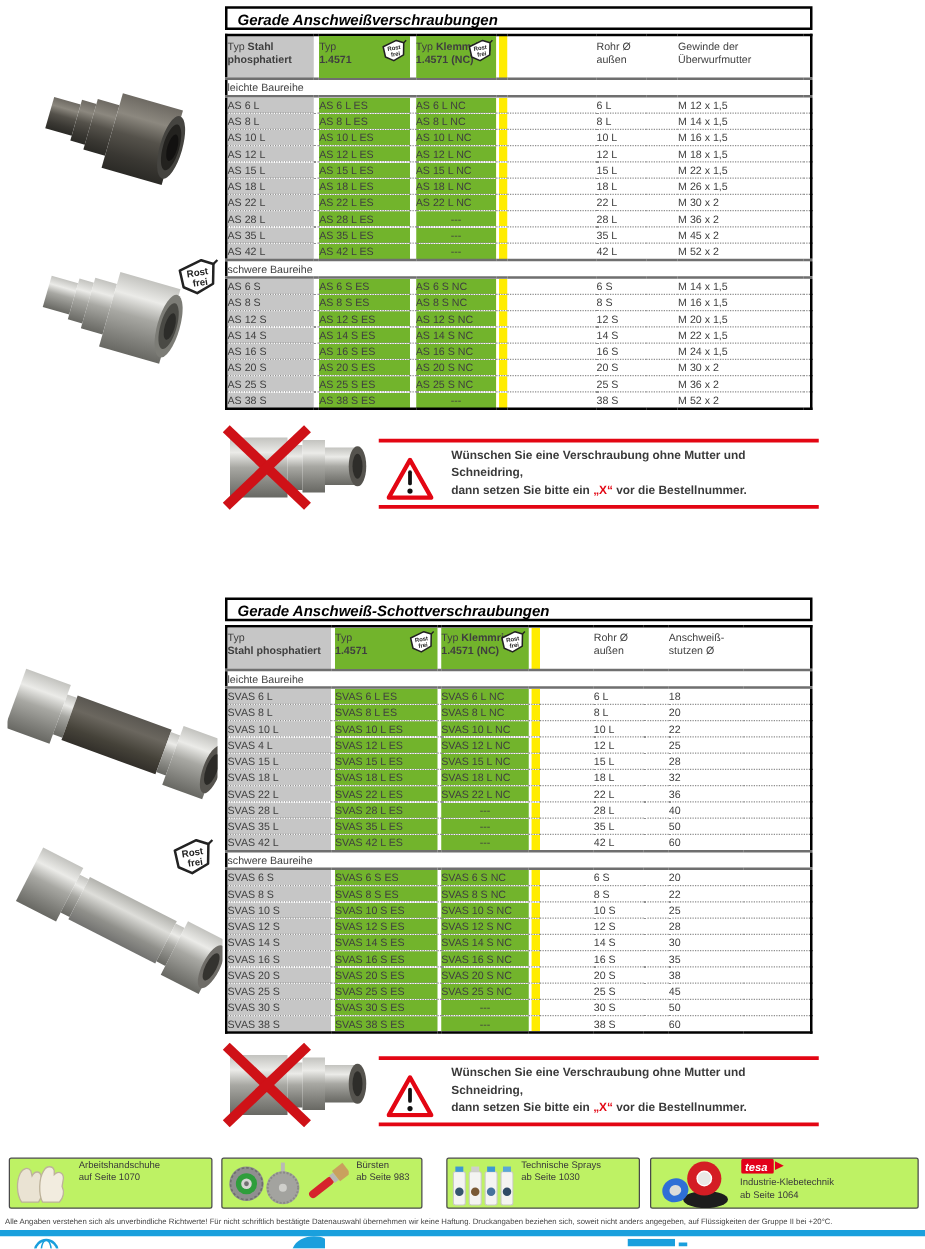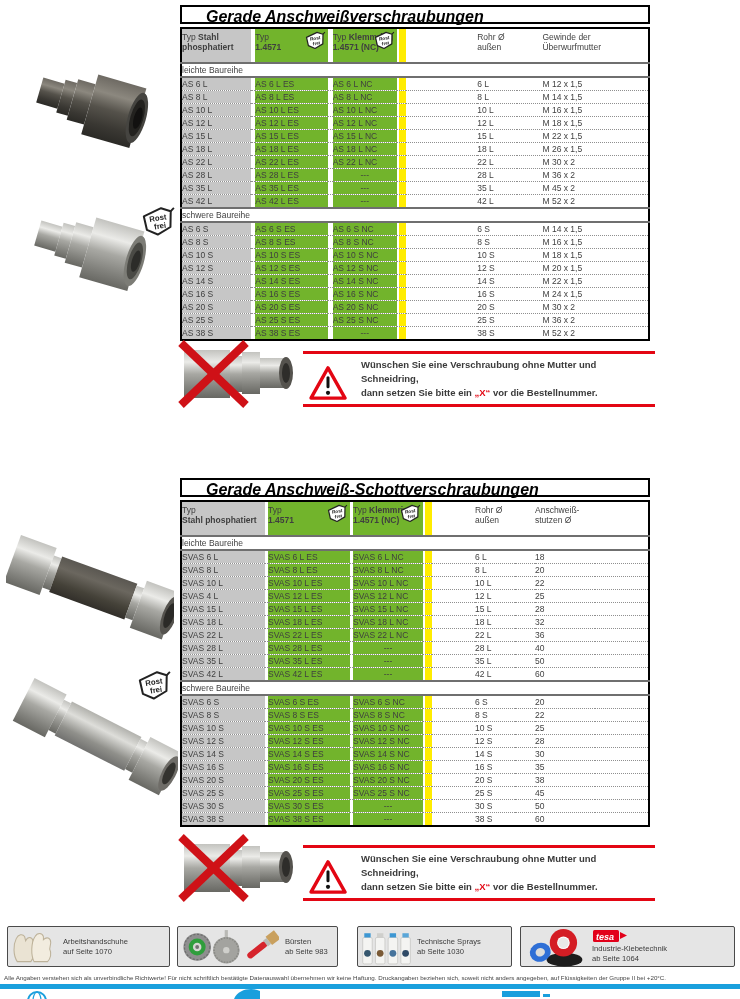--- a/index.html
+++ b/index.html
@@ -1,20 +1,20 @@
 <!DOCTYPE html>
 <html><head>
 <meta charset="utf-8">
 <style>
   html,body{margin:0;padding:0;background:#fff;}
   .page{position:relative;width:740px;height:999px;background:#fff;overflow:hidden;
         font-family:"Liberation Sans",sans-serif;color:#3f3f3f;}
   .titlebar{position:absolute;left:180px;width:470px;height:19px;line-height:19px;
         border:2px solid #000;box-sizing:border-box;background:#fff;
-        font-weight:bold;font-style:italic;font-size:16px;padding-left:24px;color:#000;}
+        font-weight:bold;font-style:italic;font-size:12px;padding-left:8px;color:#000;}
   .tblwrap{position:absolute;left:180px;width:470px;}
   table.ptable{border-collapse:collapse;table-layout:fixed;width:470px;border:2px solid #000;padding-left:12px;}
   table.ptable td,table.ptable th{padding:0;margin:0;font-size:8.5px;font-weight:normal;
         height:12px;line-height:12px;overflow:hidden;white-space:nowrap;text-align:left;}
   table.ptable thead th{height:30px;line-height:10px;vertical-align:top;padding-top:3px;}
   th.c1,td.c1{background:#c6c6c6;padding-left:3px;}
   th.c2,td.c2,th.c3,td.c3{background:#72b42c;padding-left:3px;}
   th.c2,th.c3{position:relative;}
   td.c3.dash{text-align:center;padding-left:0;}
   th.ys,td.ys{background:linear-gradient(90deg,#fff 2px,#ffec00 2px);}
@@ -29,21 +29,21 @@
   .badge-free{position:absolute;width:37px;height:31px;}
   .badge-free svg{width:37px;height:31px;display:block;}
   .photo{position:absolute;}
   .warnbox{position:absolute;left:303px;width:352px;border-top:3px solid #e30613;
         border-bottom:3px solid #e30613;box-sizing:border-box;padding:4px 0;}
   .warn-inner{display:flex;align-items:flex-end;}
   .warn-tri{flex:0 0 38px;margin-left:6px;}
   .warn-text{margin-left:14px;font-size:9.5px;line-height:14px;font-weight:bold;color:#3a3a3a;}
   .warn-x{color:#e30613;}
   .ad-box{position:absolute;top:926px;height:41px;border:1px solid #4a4a4a;border-radius:2px;
-        box-sizing:border-box;display:flex;align-items:center;background:#e5e5e5;}
+        box-sizing:border-box;display:flex;background:#bef264;}
   .ad-icons{display:flex;align-items:center;margin-left:3px;}
   .ad-text{font-size:7.6px;line-height:10px;margin-left:6px;color:#3a3a3a;}
   .tesa-wrap{display:flex;flex-direction:column;margin-left:6px;}
   .disclaimer{position:absolute;left:4px;top:974px;width:734px;font-size:6.2px;color:#444;
         white-space:nowrap;}
   .bluebar{position:absolute;left:0;top:984px;width:740px;height:5px;background:#1aa0dd;}
   .frag{position:absolute;}
 </style>
 </head>
 <body>
@@ -340,33 +340,20 @@
             <td class="gap"></td>
             <td class="c3">AS 8 S NC</td>
             <td class="ys"></td>
             <td class="sp"></td>
             <td class="rohr">8 S</td>
             <td class="sp2"></td>
             <td class="last">M 16 x 1,5</td>
             <td class="tr2"></td>
           </tr>
           <tr class="data-row">
-            <td class="c1">AS 10 S</td>
-            <td class="gap"></td>
-            <td class="c2">AS 10 S ES</td>
-            <td class="gap"></td>
-            <td class="c3">AS 10 S NC</td>
-            <td class="ys"></td>
-            <td class="sp"></td>
-            <td class="rohr">10 S</td>
-            <td class="sp2"></td>
-            <td class="last">M 18 x 1,5</td>
-            <td class="tr2"></td>
-          </tr>
-          <tr class="data-row">
             <td class="c1">AS 12 S</td>
             <td class="gap"></td>
             <td class="c2">AS 12 S ES</td>
             <td class="gap"></td>
             <td class="c3">AS 12 S NC</td>
             <td class="ys"></td>
             <td class="sp"></td>
             <td class="rohr">12 S</td>
             <td class="sp2"></td>
             <td class="last">M 20 x 1,5</td>

